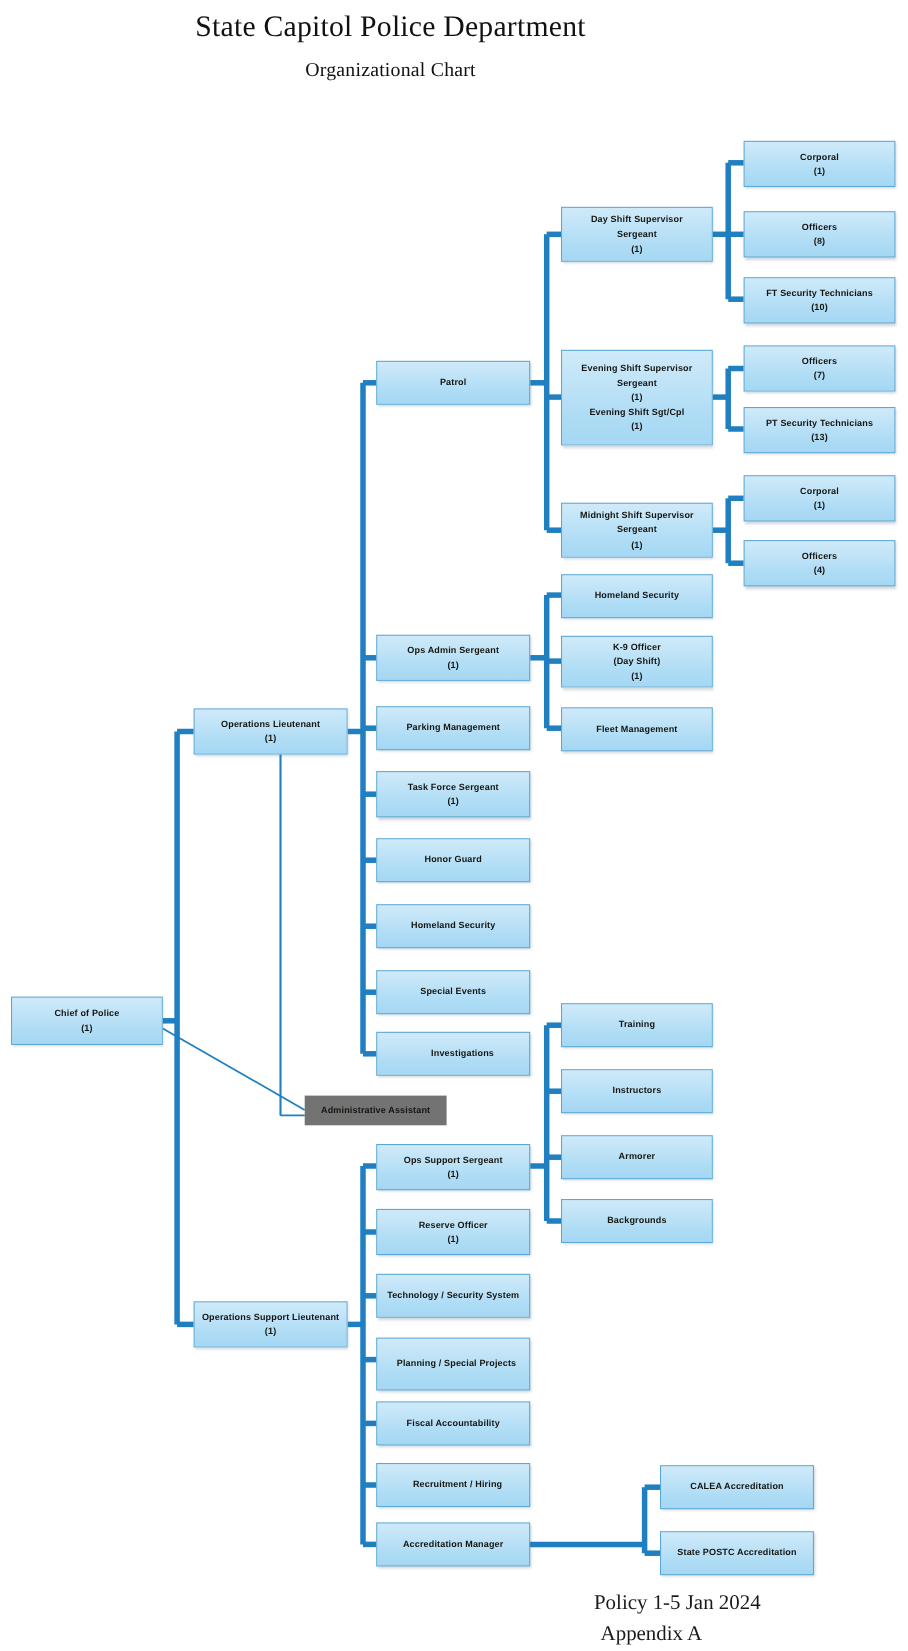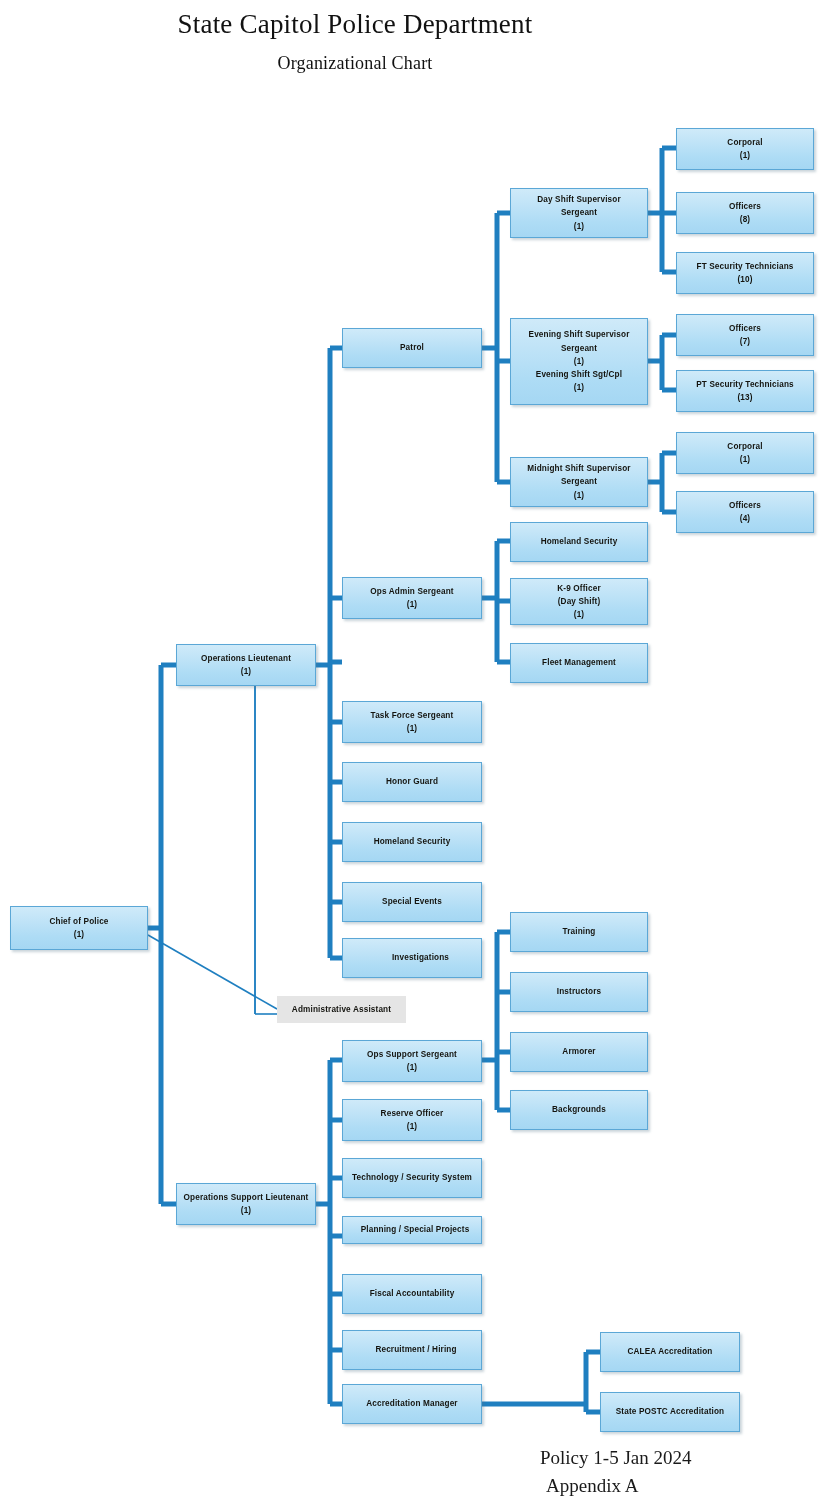--- a/index.html
+++ b/index.html
@@ -84,21 +84,21 @@
     letter-spacing: 0.15px;
     line-height: 1.62;
     padding: 2px 4px;
     z-index: 5;
   }
   .node .ln { display: block; white-space: nowrap; }
 
   
   .node.flat {
     border: none;
-    background: #e5e5e5;
+    background: #737373;
     box-shadow: none;
     justify-content: center;
     align-items: center;
   }
   .node.flat .ln { font-weight: bold; font-size: 8.2px; }
 </style>
 </head>
 <body>
 
 <div id="page">
@@ -210,20 +210,23 @@
 
   <div class="node" style="left:342px; top:328px; width:140px; height:40px;justify-content:center;">
     <span class="ln">Patrol</span>
   </div>
 
   <div class="node" style="left:342px; top:577px; width:140px; height:42px;">
     <span class="ln">Ops Admin Sergeant</span>
     <span class="ln">(1)</span>
   </div>
 
+  <div class="node" style="left:342px; top:642px; width:140px; height:40px;">
+    <span class="ln">Parking Management</span>
+  </div>
 
   <div class="node" style="left:342px; top:701px; width:140px; height:42px;">
     <span class="ln">Task Force Sergeant</span>
     <span class="ln">(1)</span>
   </div>
 
   <div class="node" style="left:342px; top:762px; width:140px; height:40px;">
     <span class="ln">Honor Guard</span>
   </div>
 
@@ -315,21 +318,21 @@
 
   <div class="node" style="left:342px; top:1099px; width:140px; height:42px;justify-content:center;">
     <span class="ln">Reserve Officer</span>
     <span class="ln">(1)</span>
   </div>
 
   <div class="node" style="left:342px; top:1158px; width:140px; height:40px;">
     <span class="ln">Technology / Security System</span>
   </div>
 
-  <div class="node" style="left:342px; top:1216px; width:140px; height:28px;padding-left:10px;">
+  <div class="node" style="left:342px; top:1216px; width:140px; height:48px;padding-left:10px;">
     <span class="ln">Planning / Special Projects</span>
   </div>
 
   <div class="node" style="left:342px; top:1274px; width:140px; height:40px;">
     <span class="ln">Fiscal Accountability</span>
   </div>
 
   <div class="node" style="left:342px; top:1330px; width:140px; height:40px;padding-left:12px;">
     <span class="ln">Recruitment / Hiring</span>
   </div>

